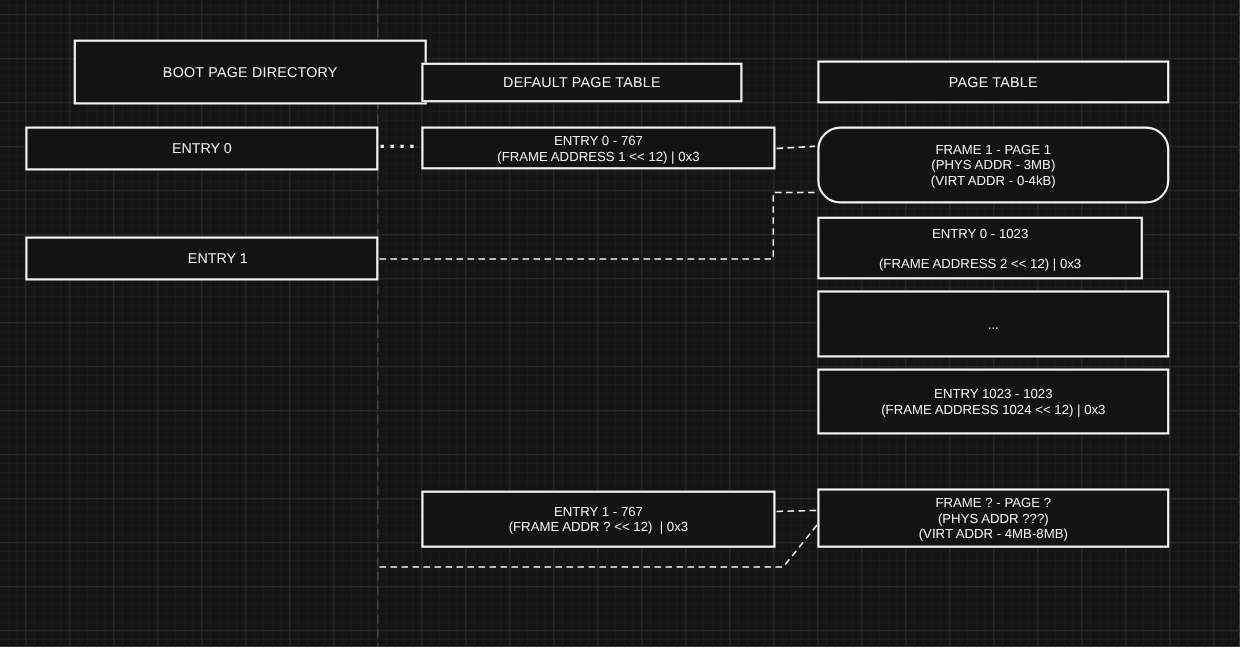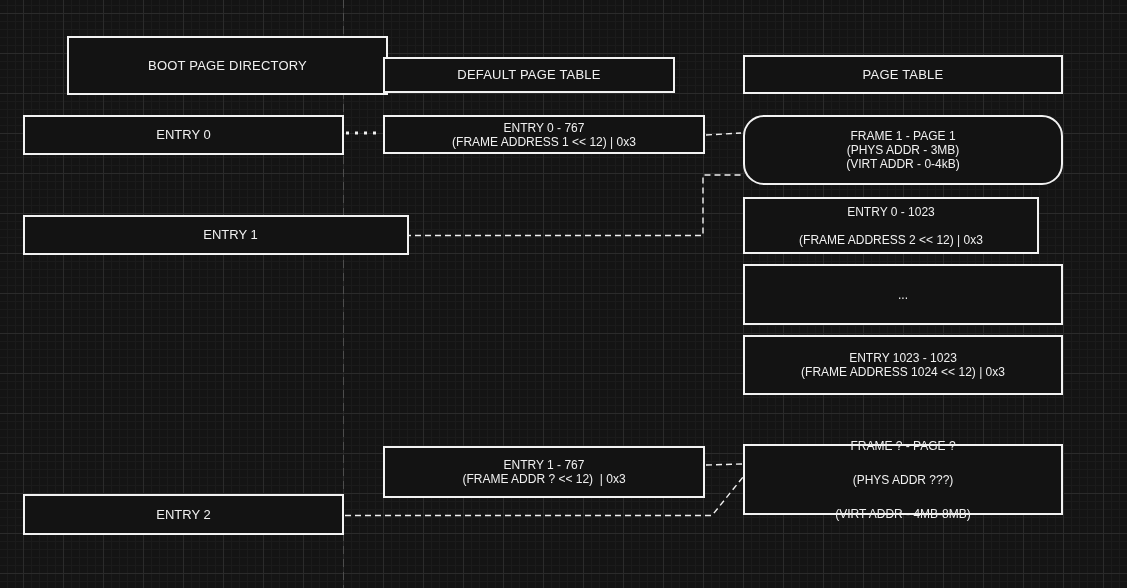--- a/index.html
+++ b/index.html
@@ -45,25 +45,22 @@
     <line class="dash" x1="706" y1="465" x2="742" y2="464"></line>
     <polyline class="dash" points="345,515.5 712,515.5 743,477"></polyline>
   </svg>
 
   <div class="node header" style="left:23px;top:36px;width:321px;height:59px;margin-left:44px;">
     <div class="line">BOOT PAGE DIRECTORY</div>
   </div>
   <div class="node single" style="left:23px;top:115px;width:321px;height:40px;">
     <div class="line">ENTRY 0</div>
   </div>
-  <div class="node single" style="left:23px;top:215px;width:386px;height:40px;padding-left:29px;">
+  <div class="node single" style="left:23px;top:215px;width:321px;height:40px;padding-left:29px;">
     <div class="line">ENTRY 1</div>
-  </div>
-  <div class="node single" style="left:23px;top:494px;width:321px;height:41px;">
-    <div class="line">ENTRY 2</div>
   </div>
 
   <div class="node header" style="left:383px;top:57px;width:292px;height:36px;">
     <div class="line">DEFAULT PAGE TABLE</div>
   </div>
   <div class="node" style="left:383px;top:115px;width:322px;height:39px;">
     <div class="line">ENTRY 0 - 767</div>
     <div class="line">(FRAME ADDRESS 1 &lt;&lt; 12) | 0x3</div>
   </div>
   <div class="node" style="left:383px;top:446px;width:322px;height:52px;">
@@ -84,19 +81,19 @@
     <div class="line"></div>
     <div class="line">(FRAME ADDRESS 2 &lt;&lt; 12) | 0x3</div>
   </div>
   <div class="node" style="left:743px;top:264px;width:320px;height:61px;">
     <div class="line">...</div>
   </div>
   <div class="node" style="left:743px;top:335px;width:320px;height:60px;">
     <div class="line">ENTRY 1023 - 1023</div>
     <div class="line">(FRAME ADDRESS 1024 &lt;&lt; 12) | 0x3</div>
   </div>
-  <div class="node" style="left:743px;top:444px;width:320px;height:71px;gap:20px;">
+  <div class="node" style="left:743px;top:444px;width:320px;height:54px;">
     <div class="line">FRAME ? - PAGE ?</div>
     <div class="line">(PHYS ADDR ???)</div>
     <div class="line">(VIRT ADDR - 4MB-8MB)</div>
   </div>
 
 </div>
 
 </body></html>

